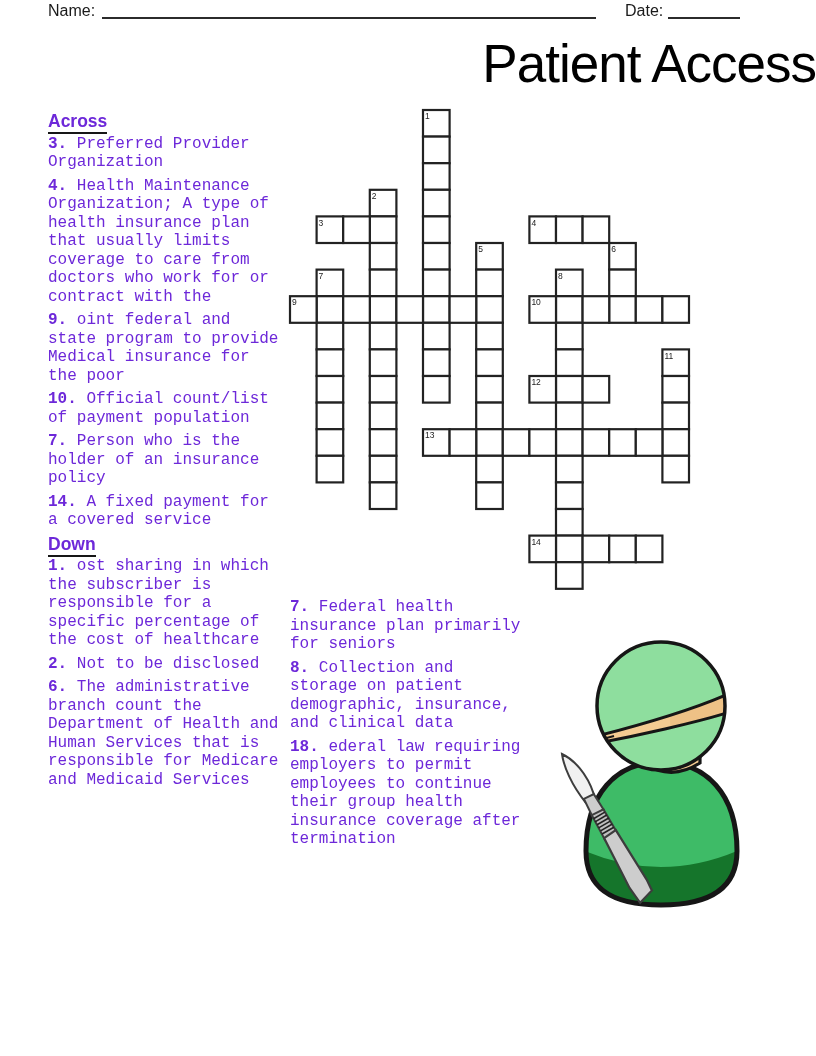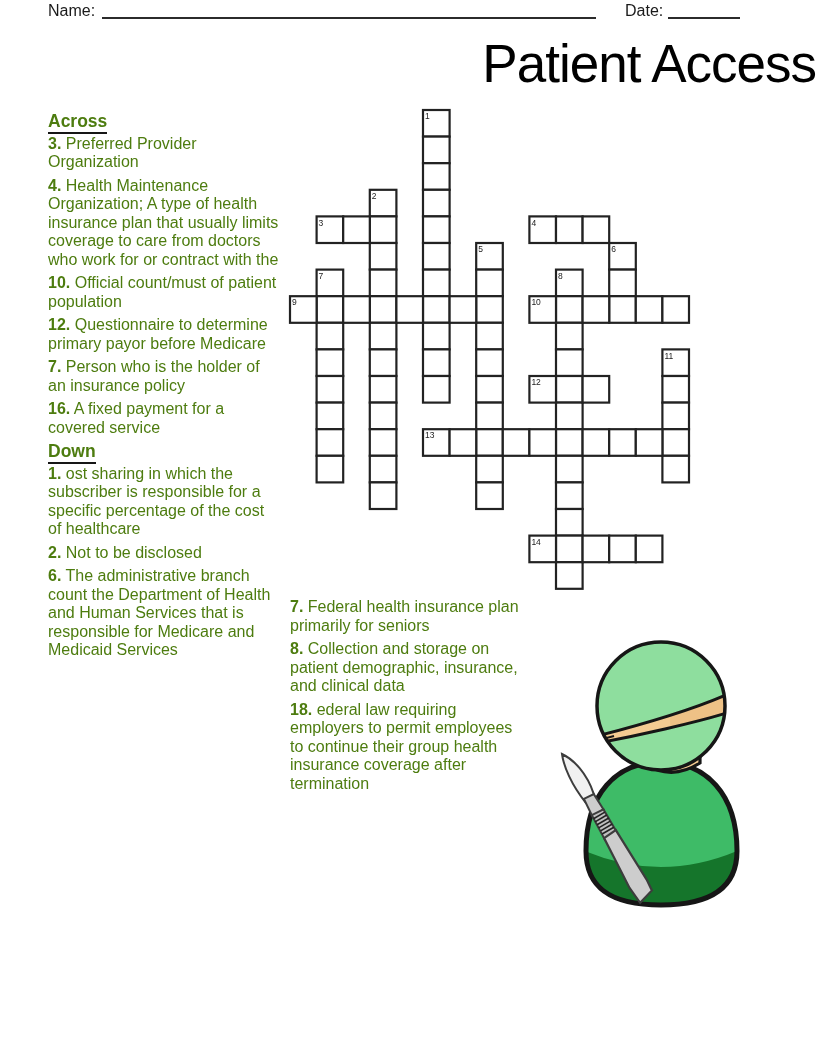--- a/index.html
+++ b/index.html
@@ -7,26 +7,26 @@
     width:816px;height:1056px;position:relative;background:#ffffff;
     font-family:"Liberation Sans",sans-serif;color:#111;overflow:hidden;
   }
   .abs{position:absolute;}
   .label{font-size:16px;color:#1a1a1a;text-align:right;}
   .wline{position:absolute;height:0;border-bottom:2px solid #2b2b2b;}
   #page-title{
     position:absolute;left:0;right:0;top:33px;text-align:right;
     font-size:53px;letter-spacing:-1px;color:#000;font-weight:normal;margin:0;
   }
-  .clue-col{position:absolute;font-size:16px;line-height:18.5px;color:#4d7c0f;}
+  .clue-col{position:absolute;font-size:16px;line-height:18.5px;color:#6d28d9;}
   .section-head{
     font-size:17.5px;font-weight:bold;margin:0 0 4px 0;
   }
   .section-head span{border-bottom:2.2px solid #161616;padding-bottom:1px;}
-  .clue{margin:0 0 5px 0;}
+  .clue{margin:0 0 5px 0;font-family:Liberation Mono, monospace;}
   .clue b{font-weight:bold;}
   #crossword-grid{position:absolute;left:288px;top:108px;}
   #surgeon{position:absolute;left:548px;top:636px;}
 </style>
 </head>
 <body>
 
 <span class="abs label" style="left:48px;top:2px">Name:</span>
 <div class="wline" style="left:102px;top:17px;width:494px"></div>
 <span class="abs label" style="left:625px;top:2px">Date:</span>
@@ -136,24 +136,24 @@
     <text x="243.4" y="277.2" font-size="8.5" fill="#222" font-family="Liberation Sans, sans-serif">12</text>
     <text x="137" y="330.40000000000003" font-size="8.5" fill="#222" font-family="Liberation Sans, sans-serif">13</text>
     <text x="243.4" y="436.8" font-size="8.5" fill="#222" font-family="Liberation Sans, sans-serif">14</text>
   </svg>
 
 <div class="clue-col" style="left:48px;top:112px;width:232px">
   <div class="section-head"><span>Across</span></div>
   <div id="across-list">
       <div class="clue"><b>3.</b><span> Preferred Provider Organization</span></div>
       <div class="clue"><b>4.</b><span> Health Maintenance Organization; A type of health insurance plan that usually limits coverage to care from doctors who work for or contract with the</span></div>
-      <div class="clue"><b>10.</b><span> Official count/must of patient population</span></div>
-      <div class="clue"><b>12.</b><span> Questionnaire to determine primary payor before Medicare</span></div>
+      <div class="clue"><b>9.</b><span> oint federal and state program to provide Medical insurance for the poor</span></div>
+      <div class="clue"><b>10.</b><span> Official count/list of payment population</span></div>
       <div class="clue"><b>7.</b><span> Person who is the holder of an insurance policy</span></div>
-      <div class="clue"><b>16.</b><span> A fixed payment for a covered service</span></div>
+      <div class="clue"><b>14.</b><span> A fixed payment for a covered service</span></div>
     </div>
   <div class="section-head" style="margin-top:2px"><span>Down</span></div>
   <div id="down-list-1">
       <div class="clue"><b>1.</b><span> ost sharing in which the subscriber is responsible for a specific percentage of the cost of healthcare</span></div>
       <div class="clue"><b>2.</b><span> Not to be disclosed</span></div>
       <div class="clue"><b>6.</b><span> The administrative branch count the Department of Health and Human Services that is responsible for Medicare and Medicaid Services</span></div>
     </div>
 </div>
 
 <div class="clue-col" style="left:290px;top:598px;width:240px">

